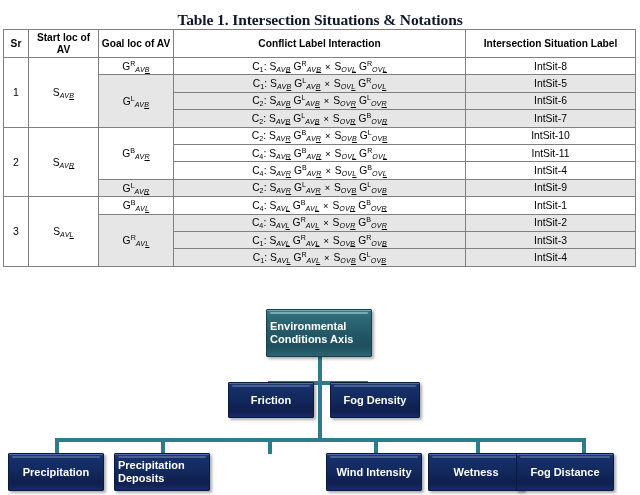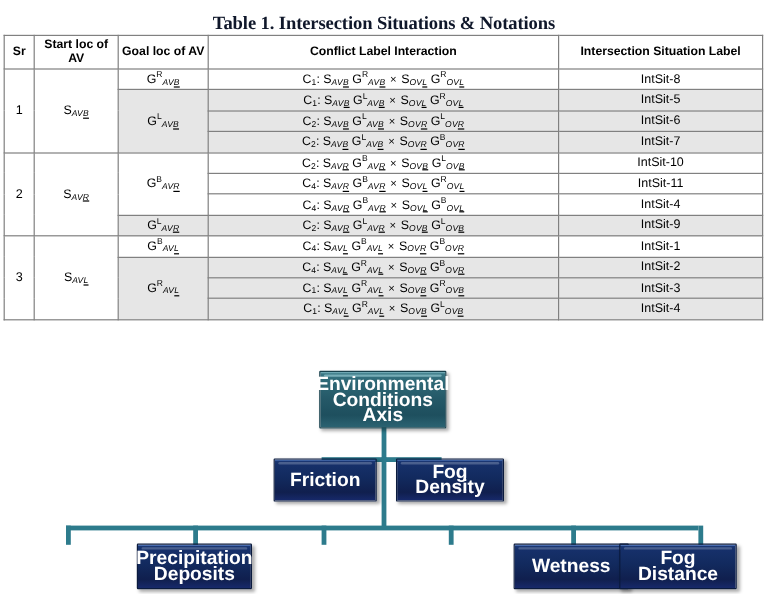--- a/index.html
+++ b/index.html
@@ -71,24 +71,23 @@
     position:absolute;
     left:0;top:283px;
     width:640px;height:212px;
   }
   .node{
     position:absolute;
     box-sizing:border-box;
     display:flex;
     align-items:center;
     justify-content:center;
-    text-align:center;
     color:#ffffff;
     font-weight:bold;
-    font-size:16px;
+    font-size:11px;
     line-height:13px;
     border-radius:1px;
     z-index:3;
     box-shadow:2px 2px 3px rgba(0,0,0,0.33);
   }
   .node span{display:block;padding:0 3px;position:relative;z-index:2;}
 
   .node-root{
     background:
       linear-gradient(to bottom,#3c7b88 0%,#2f6a78 14%,#255968 48%,#1e4f5e 78%,#2b6372 100%);
@@ -219,22 +218,28 @@
     <span>Environmental Conditions Axis</span>
   </div>
 
   <div class="node node-mid" style="left:228px;top:99px;width:86px;height:36px;">
     <span>Friction</span>
   </div>
   <div class="node node-mid" style="left:330px;top:99px;width:90px;height:36px;">
     <span>Fog Density</span>
   </div>
 
+  <div class="node node-leaf" style="left:8px;top:170px;width:96px;height:38px;">
+    <span>Precipitation</span>
+  </div>
   <div class="node node-leaf" style="left:114px;top:170px;width:96px;height:38px;">
     <span>Precipitation Deposits</span>
   </div>
+  <div class="node node-leaf" style="left:326px;top:170px;width:96px;height:38px;">
+    <span>Wind Intensity</span>
+  </div>
   <div class="node node-leaf" style="left:428px;top:170px;width:96px;height:38px;">
     <span>Wetness</span>
   </div>
   <div class="node node-leaf" style="left:516px;top:170px;width:98px;height:38px;">
     <span>Fog Distance</span>
   </div>
 </div>
 
 </body></html>

